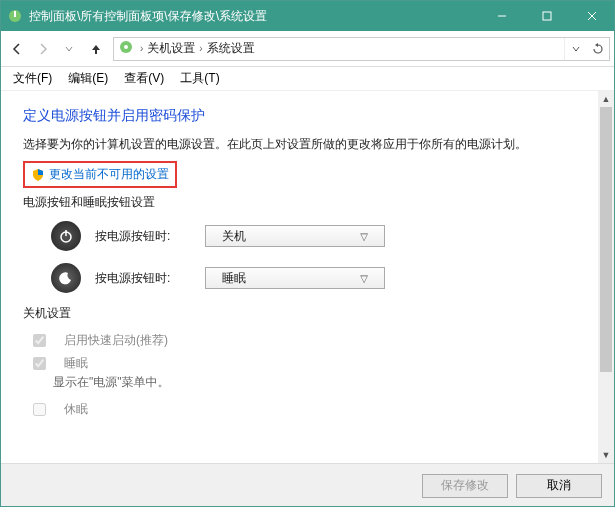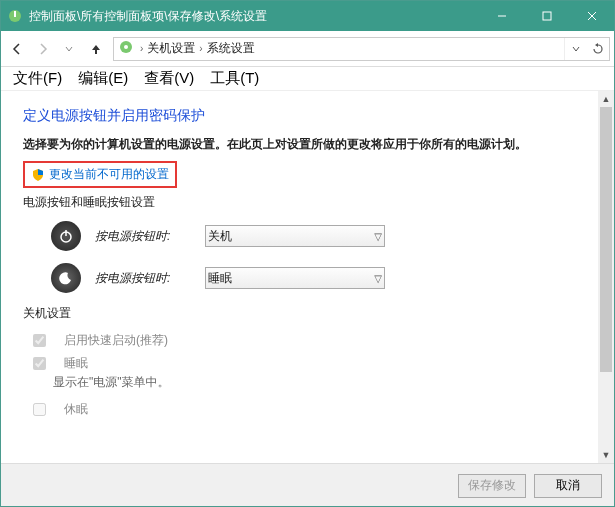--- a/index.html
+++ b/index.html
@@ -15,44 +15,44 @@
 .navarrow.disabled { color: #bbb; }
 .upbtn { width: 22px; height: 22px; display: flex; align-items: center; justify-content: center; color: #333; margin-right: 6px; }
 .addrbar { flex: 1; height: 24px; border: 1px solid #ccc; display: flex; align-items: center; font-size: 12px; background: #fff; }
 .addrbar .aicon { margin: 0 4px; }
 .crumb { padding: 0 2px; color: #222; }
 .crumbsep { margin: 0 2px; color: #666; font-size: 10px; }
 .addractions { display: flex; margin-left: auto; border-left: 1px solid #eee; }
 .addractbtn { width: 22px; height: 22px; display: flex; align-items: center; justify-content: center; color: #555; }
 .searchbox { width: 170px; height: 24px; border: 1px solid #ccc; margin-left: 4px; display: flex; align-items: center; }
 .searchbox input { border: none; outline: none; flex: 1; padding: 0 6px; font-size: 12px; color: #888; }
-.menubar { height: 24px; display: flex; align-items: center; padding: 0 8px; gap: 8px; font-size: 15px; border-bottom: 1px solid #eee; background: #fff; }
+.menubar { height: 24px; display: flex; align-items: center; padding: 0 8px; gap: 8px; font-size: 12px; border-bottom: 1px solid #eee; background: #fff; }
 .menuitem { padding: 2px 4px; }
 .content { position: relative; height: 372px; overflow: hidden; padding: 16px 22px 0 22px; font-size: 12px; color: #222; }
 .heading { color: #1d4ed8; font-size: 14px; margin-bottom: 10px; }
-.desc { margin-bottom: 8px; line-height: 1.5; font-weight: bold; }
+.desc { margin-bottom: 8px; line-height: 1.5; }
 .adminlink { display: inline-flex; align-items: center; gap: 4px; color: #0066cc; border: 2px solid #e53935; padding: 3px 6px; }
 .shield { width: 14px; height: 14px; }
 .section-title { margin: 6px 0 10px 0; }
 .pwr-row { display: flex; align-items: center; margin: 6px 0 12px 28px; }
 .pwr-icon { width: 30px; height: 30px; border-radius: 50%; display: flex; align-items: center; justify-content: center; margin-right: 14px; }
-.pwr-label { width: 110px; font-style: italic; }
-.combo { width: 180px; height: 22px; border: 1px solid #aaa; background: linear-gradient(#fdfdfd,#eee); display: flex; align-items: center; justify-content: space-between; padding: 0 2px; font-size: 12px; }
+.pwr-label { width: 110px; }
+.combo { width: 180px; height: 22px; border: 1px solid #aaa; background: linear-gradient(#fdfdfd,#eee); display: flex; align-items: center; justify-content: space-between; padding: 0 16px; font-size: 12px; }
 .combo .chev { color: #555; font-size: 10px; }
 .chk-row { margin: 6px 0 2px 10px; display: flex; align-items: center; gap: 18px; }
 .chk-row input { accent-color: #999; }
 .chk-row.disabled { color: #888; }
 .chk-desc { margin: 2px 0 10px 30px; color: #666; }
 .chk-desc a { color: #0066cc; text-decoration: none; }
 .scrollbar { position: absolute; right: 0; top: 0; width: 16px; height: 100%; background: #f0f0f0; display: flex; flex-direction: column; }
 .scrollbtn { height: 16px; display: flex; align-items: center; justify-content: center; font-size: 9px; color: #555; background: #f0f0f0; }
 .scrolltrack { flex: 1; position: relative; }
 .scrollthumb { position: absolute; left: 2px; right: 2px; top: 0; height: 78%; background: #c8c8c8; }
 .footer { height: 44px; border-top: 1px solid #ddd; background: #f0f0f0; display: flex; align-items: center; justify-content: flex-end; padding: 0 12px; gap: 8px; }
-.btn { width: 68px; height: 24px; border: 1px solid #aaa; background: #e9e9e9; font-size: 12px; display: flex; align-items: center; justify-content: center; font-family: Liberation Serif, serif; }
+.btn { width: 86px; height: 24px; border: 1px solid #aaa; background: #e9e9e9; font-size: 12px; display: flex; align-items: center; justify-content: center; font-family: Liberation Serif, serif; }
 .btn.disabled { color: #999; }
 </style>
 </head>
 <body>
 
 <div class="titlebar">
   <span class="icon">
     <svg viewBox="0 0 16 16" width="16" height="16">
         <circle cx="8" cy="8" r="6" fill="#7bc96f"></circle>
         <rect x="7" y="3" width="2" height="6" fill="#fff"></rect>

